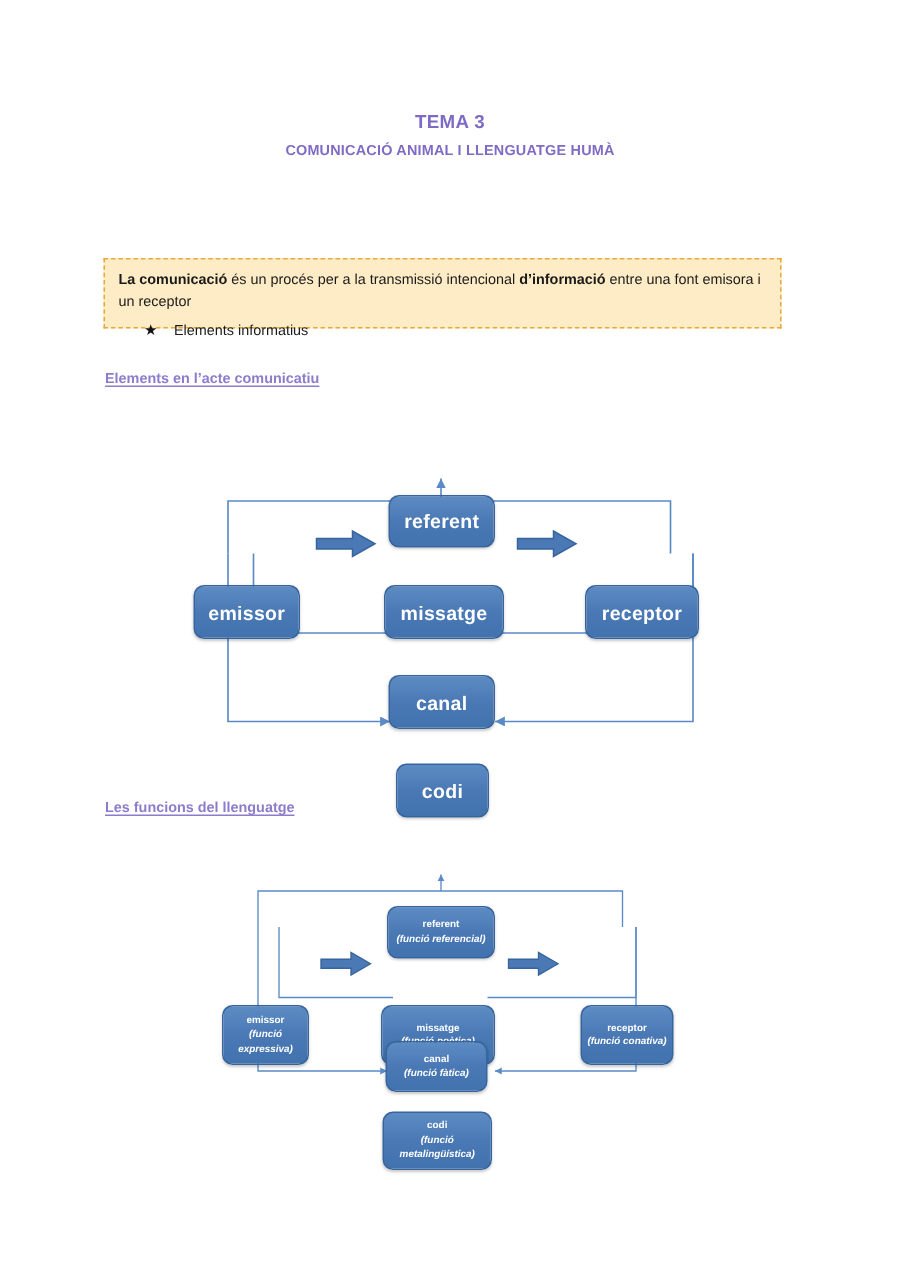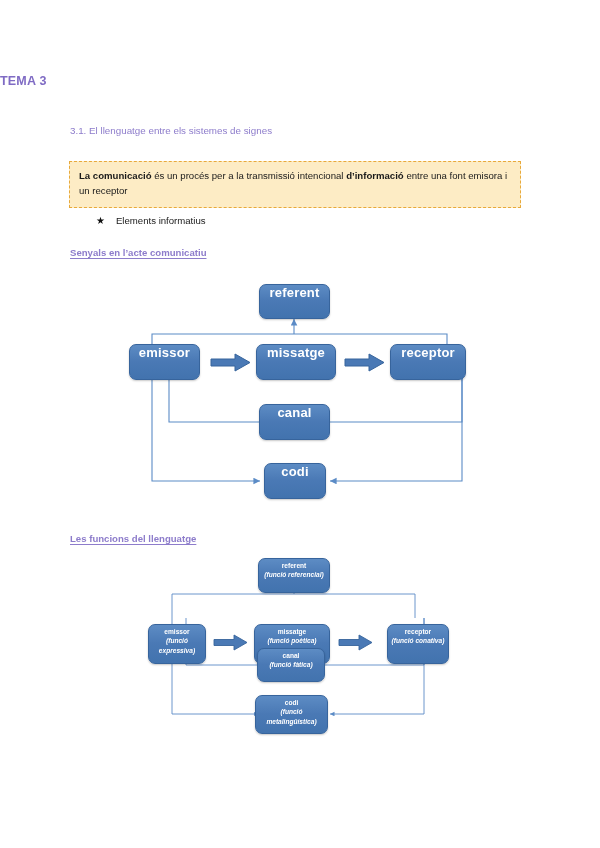--- a/index.html
+++ b/index.html
@@ -18,21 +18,21 @@
   }
 
   .page {
     position: absolute;
     inset: 0;
     padding: 0;
   }
 
   
   .doc-title {
-    text-align: left;
+    text-align: center;
     font-size: 12.5px;
     font-weight: bold;
     color: #7f6bc4;
     letter-spacing: 0.2px;
     position: absolute;
     left: 0; right: 0;
     top: 74px;
   }
   .doc-subtitle {
     text-align: center;
@@ -49,21 +49,21 @@
     left: 70px;
     top: 125px;
     font-size: 9.8px;
     color: #8d7ccb;
   }
 
   
   .callout {
     position: absolute;
     left: 69px;
-    top: 161px;
+    top: 172px;
     width: 452px;
     min-height: 36px;
     box-sizing: border-box;
     background: #fdecc5;
     border: 1.6px dashed #e8a93a;
     padding: 7px 9px 8px 9px;
     font-size: 9.6px;
     line-height: 1.55;
     color: #1a1a1a;
   }
@@ -119,24 +119,25 @@
   .node {
     position: absolute;
     box-sizing: border-box;
     background: linear-gradient(to bottom, #5d8cc4 0%, #4a79b5 48%, #4273ae 100%);
     border: 1.2px solid #37649c;
     border-radius: 7px;
     color: #ffffff;
     display: flex;
     flex-direction: column;
     align-items: center;
-    justify-content: flex-start;
+    justify-content: center;
     text-align: center;
     box-shadow: 0 1px 2px rgba(0,0,0,0.22);
     z-index: 3;
+    margin-top: 46px;
   }
 
   
   #diagram-1 .node {
     font-size: 13px;
     font-weight: bold;
     letter-spacing: 0.2px;
   }
   
   #diagram-2 .node {
@@ -155,32 +156,32 @@
     position: absolute;
     z-index: 4;
   }
 </style>
 </head>
 <body>
 
 <div class="page">
 
   <div class="doc-title">TEMA 3</div>
-  <div class="section-heading">3.1. El llenguatge entre els sistemes de signes</div>
+  <div class="doc-subtitle">COMUNICACIÓ ANIMAL I LLENGUATGE HUMÀ</div>
 
   <div class="callout">
     <b>La comunicació</b><span> és un procés per a la transmissió intencional </span><b>d’informació</b><span> entre una font emisora i un receptor</span>
   </div>
 
   <div class="bullet-row">
     <span class="star-icon">★</span>
     <span>Elements informatius</span>
   </div>
 
-  <div class="link-heading" id="h-elements">Senyals en l’acte comunicatiu</div>
+  <div class="link-heading" id="h-elements">Elements en l’acte comunicatiu</div>
 
   <div class="diagram" id="diagram-1">
     <svg viewBox="0 0 600 245" preserveAspectRatio="none">
       <defs>
         <marker id="ah1" markerWidth="7" markerHeight="7" refX="6" refY="3" orient="auto">
           <path d="M0,0 L6,3 L0,6 z" fill="#5b8bc6"></path>
         </marker>
       </defs>
       <g stroke="#5b8bc6" stroke-width="1.1" fill="none">
 

